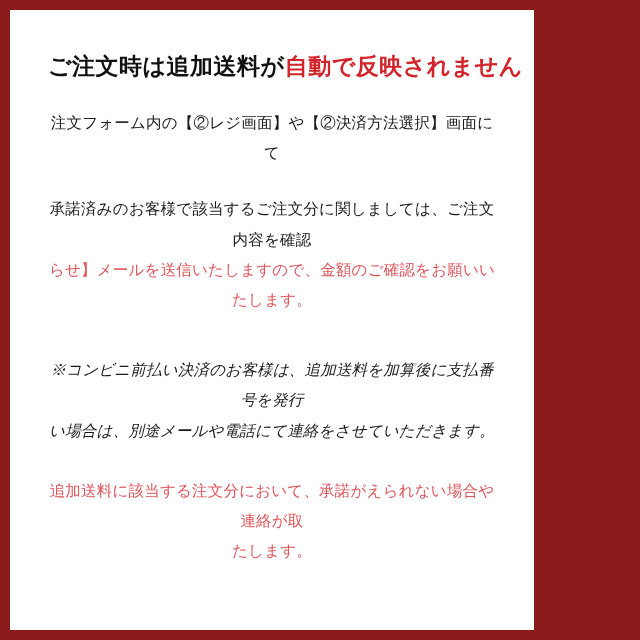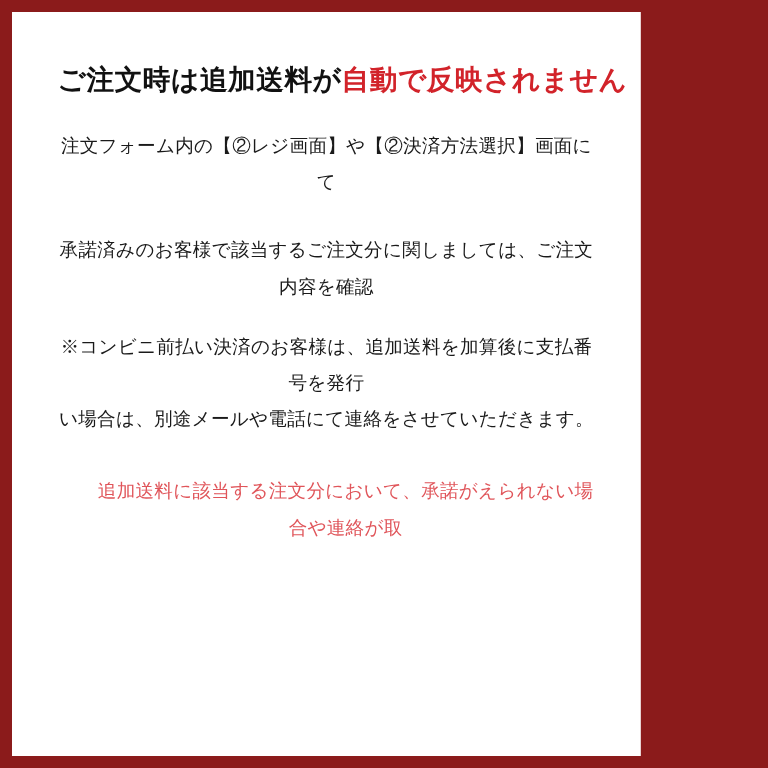--- a/index.html
+++ b/index.html
@@ -52,42 +52,44 @@
   .indent {
     display: inline-block;
   }
   .check {
     display: inline-block;
     color: #2f5f8f;
     font-weight: bold;
     transform: translateY(1px);
   }
   .p2 { }
-  .p3 { margin-top: 20px; }
-  .p4 { margin-top: 30px; margin-left: 32px; }
+  .p3 { margin-top: 40px; font-style: italic; }
+  .p4 { margin-top: 30px; }
 </style>
 </head>
 <body>
 
 <div class="page">
 
   <h1 class="headline">
     <span>ご注文時は追加送料が</span><span class="hl-red">自動で反映されません</span>
   </h1>
 
   <div class="body-block">
     <div>注文フォーム内の【②レジ画面】や【②決済方法選択】画面にて</div>
   </div>
 
   <div class="body-block p2">
     <div>承諾済みのお客様で該当するご注文分に関しましては、ご注文内容を確認</div>
+    <div class="red-inline">らせ】メールを送信いたしますので、金額のご確認をお願いいたします。</div>
   </div>
 
   <div class="body-block p3">
     <div>※コンビニ前払い決済のお客様は、追加送料を加算後に支払番号を発行</div>
     <div>い場合は、別途メールや電話にて連絡をさせていただきます。</div>
   </div>
 
   <div class="body-block p4 red">
     <div>追加送料に該当する注文分において、承諾がえられない場合や連絡が取</div>
+    <div>たします。</div>
   </div>
 
 </div>
 
 </body></html>

